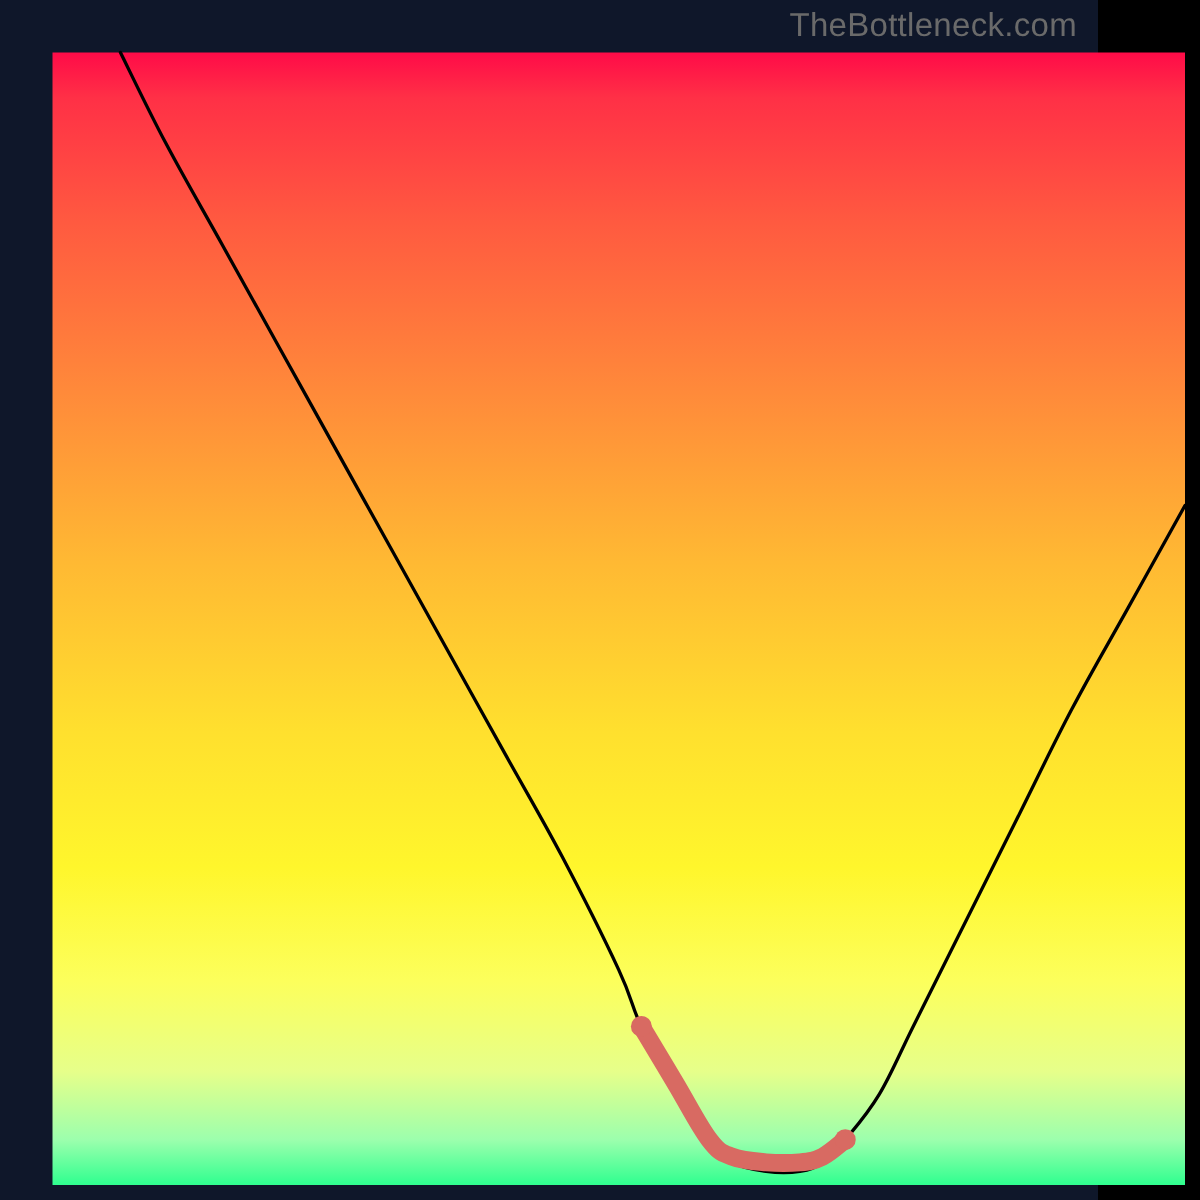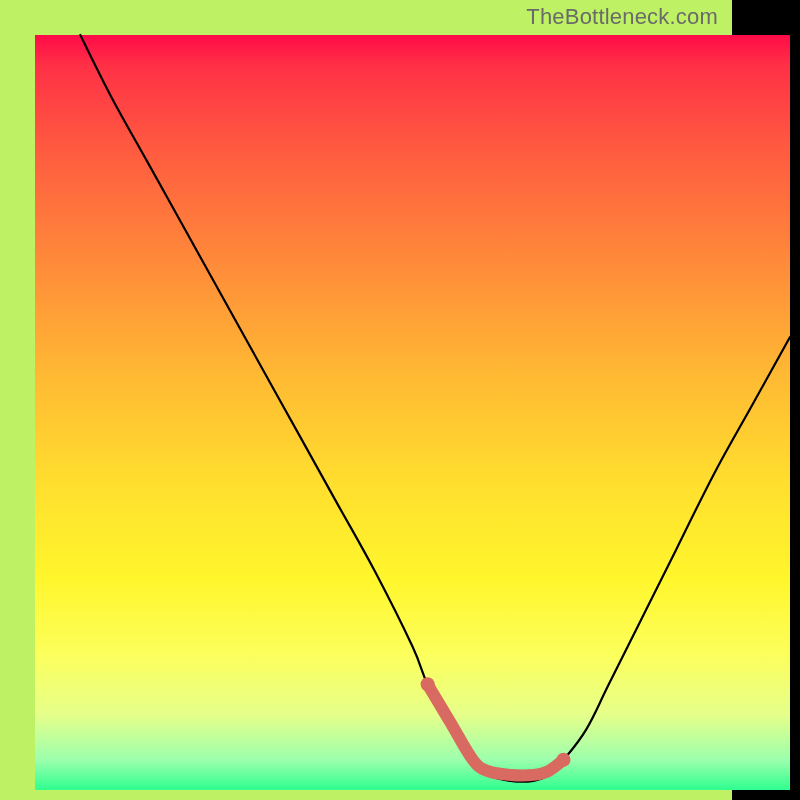--- a/index.html
+++ b/index.html
@@ -9,21 +9,21 @@
     height: 800px;
     background: #000;
     font-family: Arial, Helvetica, sans-serif;
     overflow: hidden;
   }
   .frame {
     position: absolute;
     left: 0; top: 0;
     width: 732px;
     height: 800px;
-    background: #bef264;
+    background: #0f172a;
   }
   .plot-area {
     position: absolute;
     background: linear-gradient(to bottom,
       #ff0b48 0%,
       #ff3046 4%,
       #ff5a40 15%,
       #ff8a3a 30%,
       #ffb933 45%,
       #ffe02e 60%,

